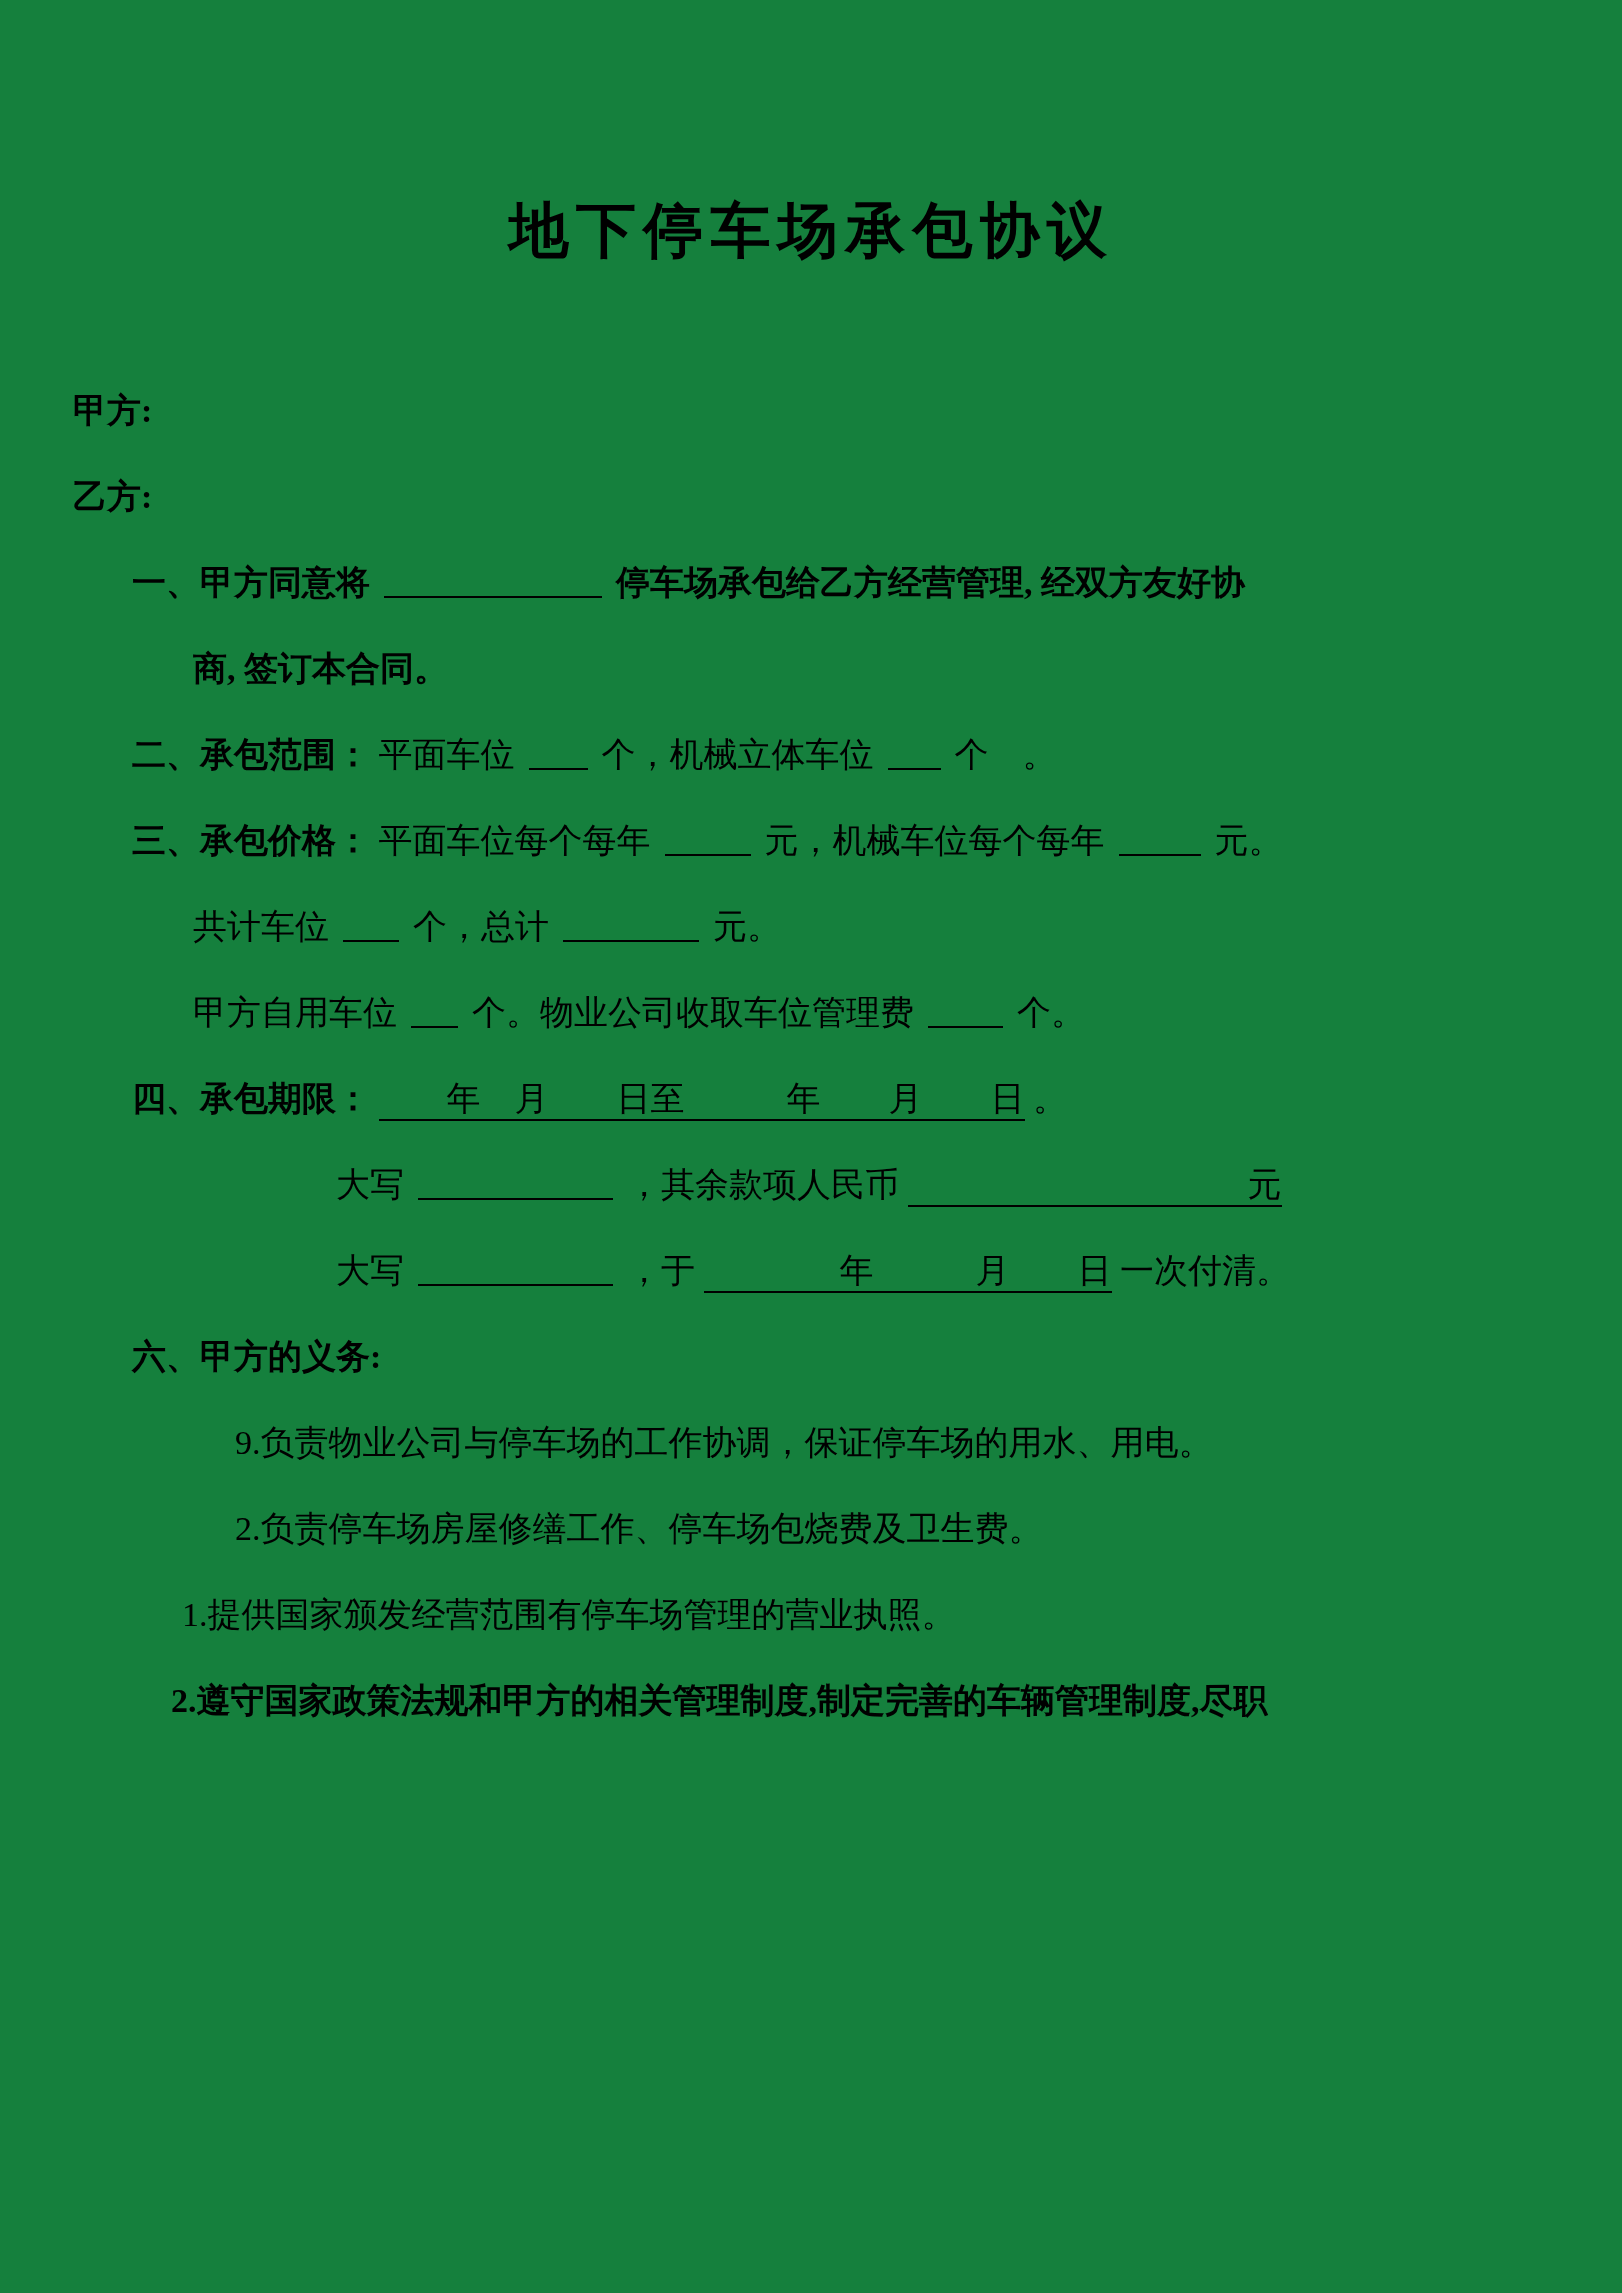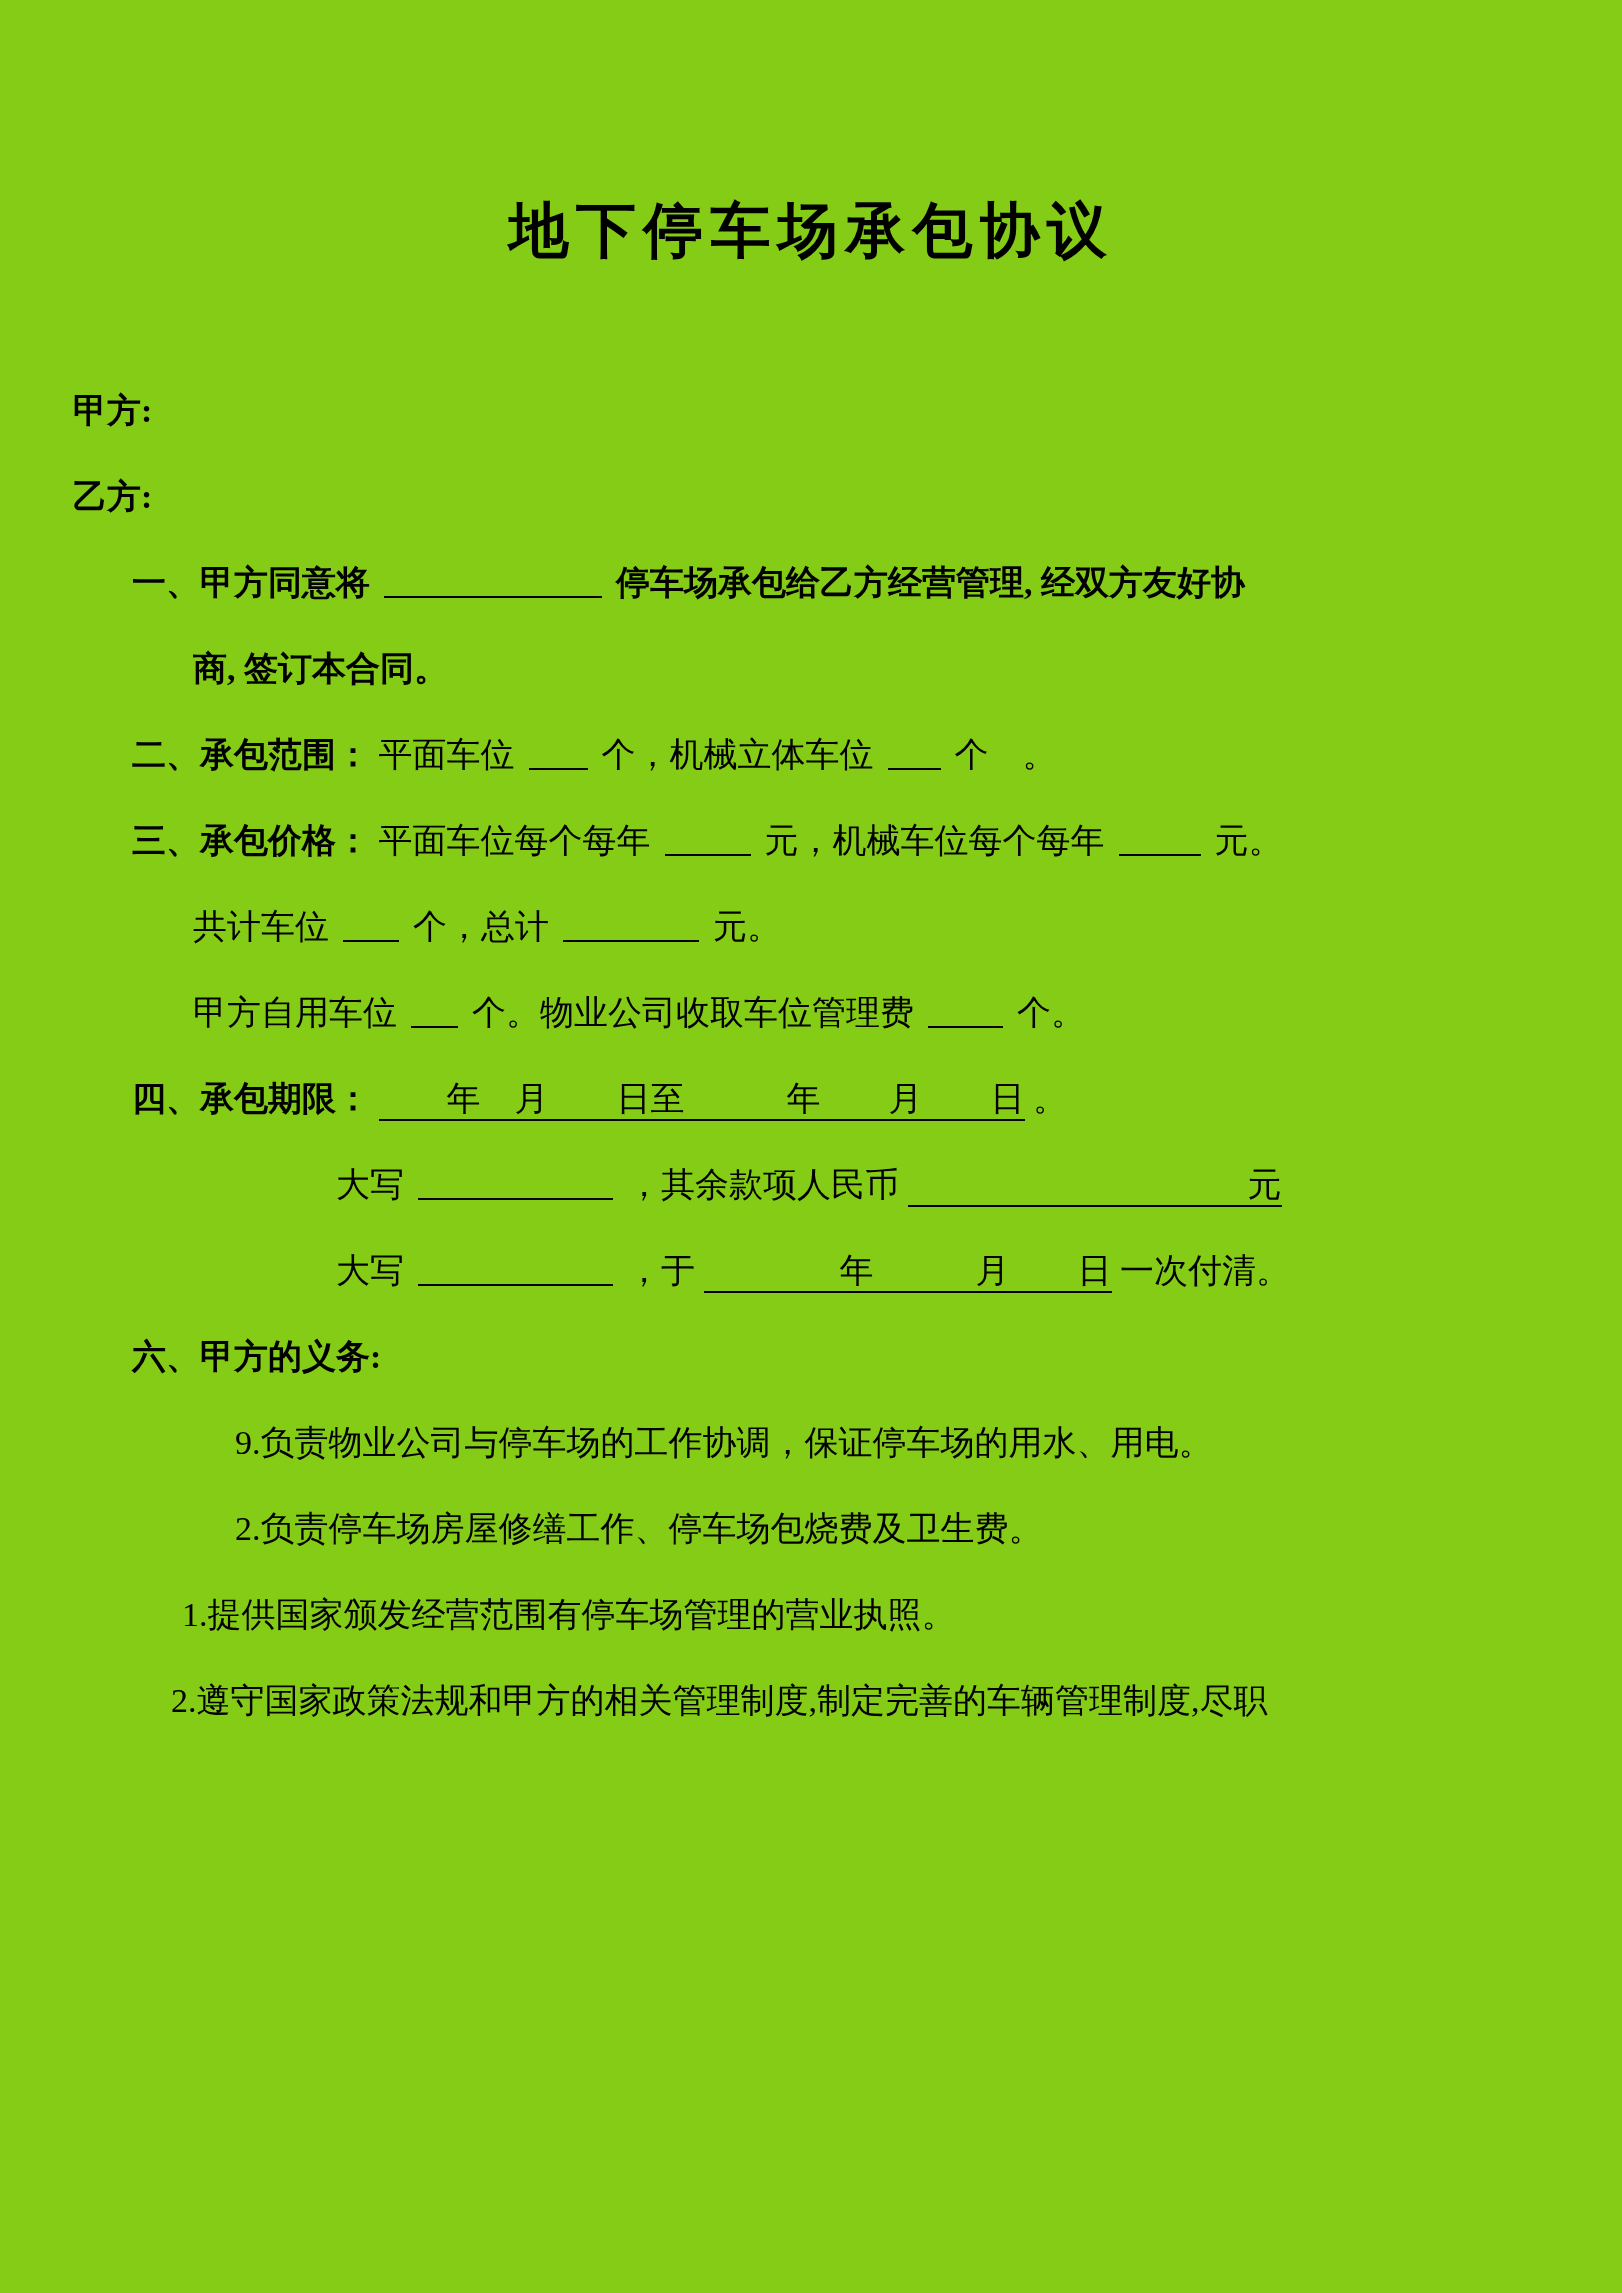--- a/index.html
+++ b/index.html
@@ -1,20 +1,20 @@
 <!DOCTYPE html>
 <html style="font-size:14.5px"><head>
 <meta charset="utf-8">
 <style>
   html, body { margin: 0; padding: 0; background: #ffffff; }
   .page {
     position: relative;
     width: 1623px;
     height: 2294px;
-    background: #84cc16;
+    background: #15803d;
     color: #000000;
     font-family: "Liberation Serif", "DejaVu Serif", serif;
     overflow: hidden;
   }
   .title {
     margin-top: 195px;
     height: 73px;
     line-height: 73px;
     text-align: center;
     font-size: 60px;
@@ -29,21 +29,21 @@
     white-space: nowrap;
   }
   .first-ln { margin-top: 100px; }
   .b { font-weight: bold; }
   .party { padding-left: 73px; font-weight: bold; }
   .ind-head { padding-left: 132px; }
   .ind-cont { padding-left: 193px; }
   .ind-daxie { padding-left: 336px; }
   .ind-item6 { padding-left: 235px; }
   .ind-71 { padding-left: 182px; }
-  .ind-72 { padding-left: 171px; }
+  .ind-72 { padding-left: 171px; font-weight: bold; }
   .ind-72b { padding-left: 227px; }
   .blank {
     display: inline-block;
     height: 0;
     border-bottom: 2.7px solid #000;
     vertical-align: -3.6px;
     margin: 0 5.5px;
   }
   .w240 { width: 218px; }
   .w95  { width: 86px; }

